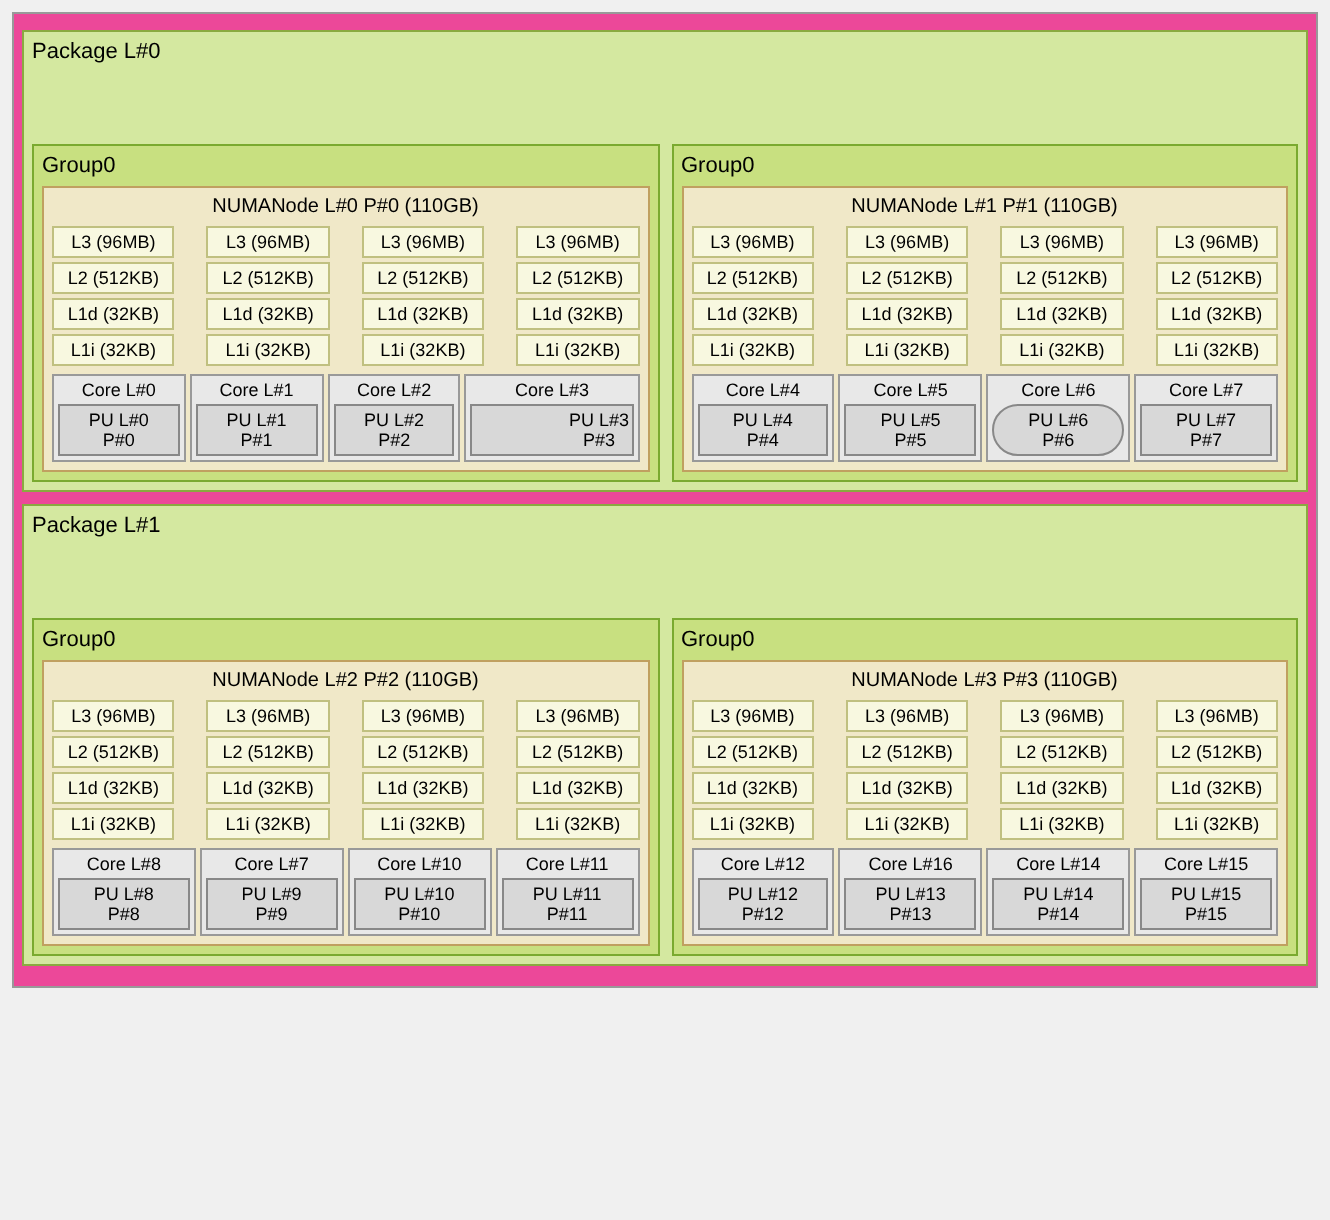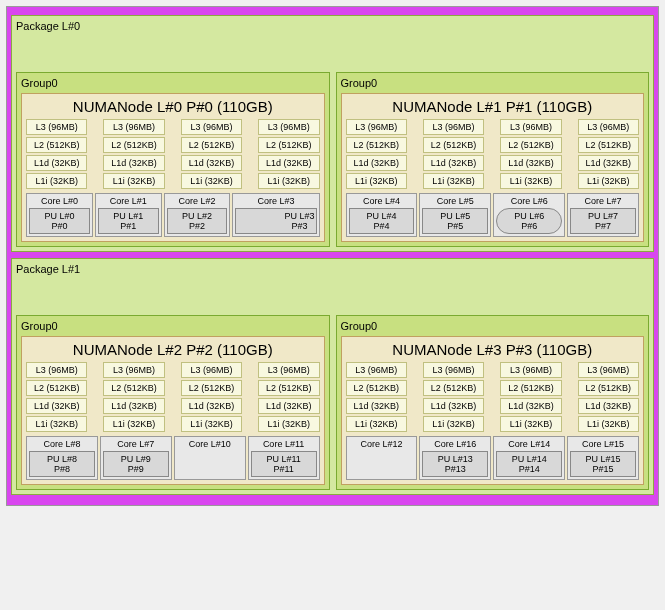--- a/index.html
+++ b/index.html
@@ -4,21 +4,21 @@
   <style>
     * { box-sizing: border-box; margin: 0; padding: 0; }
     body {
       font-family: Arial, sans-serif;
       font-size: 11px;
       background: #f0f0f0;
       padding: 6px;
       width: 665px;
     }
     .machine-container {
-      background: #d946ef;
+      background: #ec4899;
       border: 1px solid #999;
       padding: 4px;
     }
     .machine-title {
       font-size: 11px;
       margin-bottom: 4px;
       font-weight: normal;
     }
     .package {
       background: #d4e8a0;
@@ -44,21 +44,21 @@
     .group-title {
       font-size: 11px;
       margin-bottom: 4px;
     }
     .numa-node {
       background: #f0e8c8;
       border: 1px solid #c0a060;
       padding: 4px;
     }
     .numa-title {
-      font-size: 15px;
+      font-size: 10px;
       margin-bottom: 4px;
       text-align: center;
     }
     .cache-row {
       display: flex;
       gap: 16px;
       margin-bottom: 2px;
     }
     .cache-cell {
       flex: 1;
@@ -244,20 +244,22 @@
                   <div class="pu-block" style="white-space: pre;">PU L#8
 P#8</div>
                 </div>
                 <div class="core-block">
                   <div class="core-title">Core L#7</div>
                   <div class="pu-block" style="white-space: pre;">PU L#9
 P#9</div>
                 </div>
                 <div class="core-block">
                   <div class="core-title">Core L#10</div>
+                  <div class="pu-block" style="white-space: pre;">PU L#10
+P#10</div>
                 </div>
                 <div class="core-block">
                   <div class="core-title">Core L#11</div>
                   <div class="pu-block" style="white-space: pre;">PU L#11
 P#11</div>
                 </div>
               </div>
             </div>
           </div>
           <div class="group">
@@ -284,20 +286,22 @@
               </div>
               <div class="cache-row">
                 <div class="cache-cell">L1i (32KB)</div>
                 <div class="cache-cell">L1i (32KB)</div>
                 <div class="cache-cell">L1i (32KB)</div>
                 <div class="cache-cell">L1i (32KB)</div>
               </div>
               <div class="cores-row">
                 <div class="core-block">
                   <div class="core-title">Core L#12</div>
+                  <div class="pu-block" style="white-space: pre;">PU L#12
+P#12</div>
                 </div>
                 <div class="core-block">
                   <div class="core-title">Core L#16</div>
                   <div class="pu-block" style="white-space: pre;">PU L#13
 P#13</div>
                 </div>
                 <div class="core-block">
                   <div class="core-title">Core L#14</div>
                   <div class="pu-block" style="white-space: pre;">PU L#14
 P#14</div>

